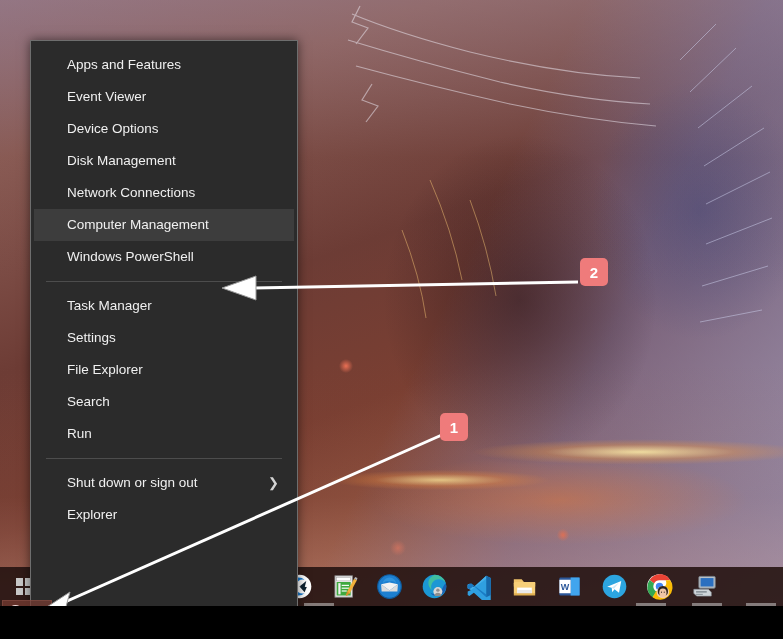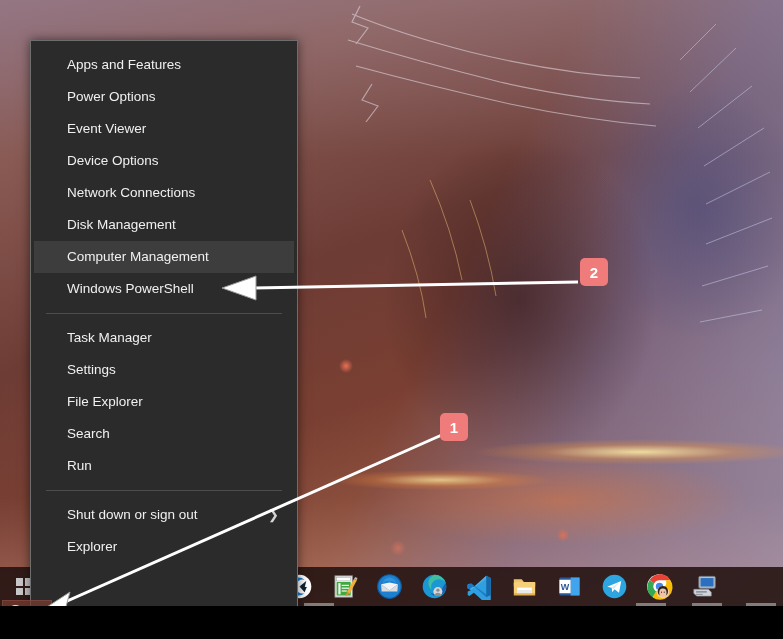--- a/index.html
+++ b/index.html
@@ -209,33 +209,30 @@
       <path d="M402 230 Q420 276 426 318"></path>
     </g>
   </svg>
 
   <div class="winx-menu">
 
     <div class="menu-item">
       <span>Apps and Features</span>
     </div>
     <div class="menu-item">
-      <span>Power Options</span>
-    </div>
-    <div class="menu-item">
       <span>Event Viewer</span>
     </div>
     <div class="menu-item">
       <span>Device Options</span>
     </div>
     <div class="menu-item">
+      <span>Disk Management</span>
+    </div>
+    <div class="menu-item">
       <span>Network Connections</span>
-    </div>
-    <div class="menu-item">
-      <span>Disk Management</span>
     </div>
     <div class="menu-item selected">
       <span>Computer Management</span>
     </div>
     <div class="menu-item">
       <span>Windows PowerShell</span>
     </div>
 
     <div class="menu-sep"></div>
 

